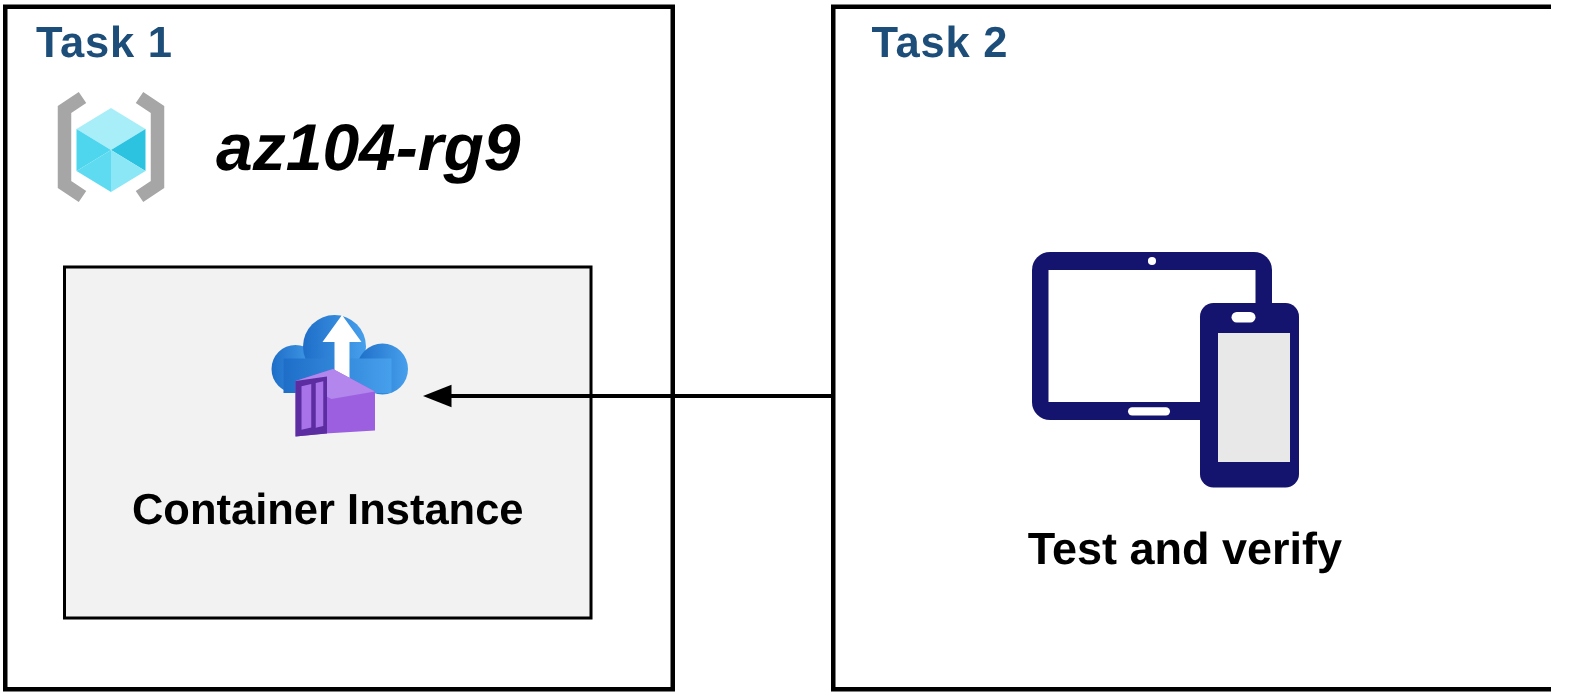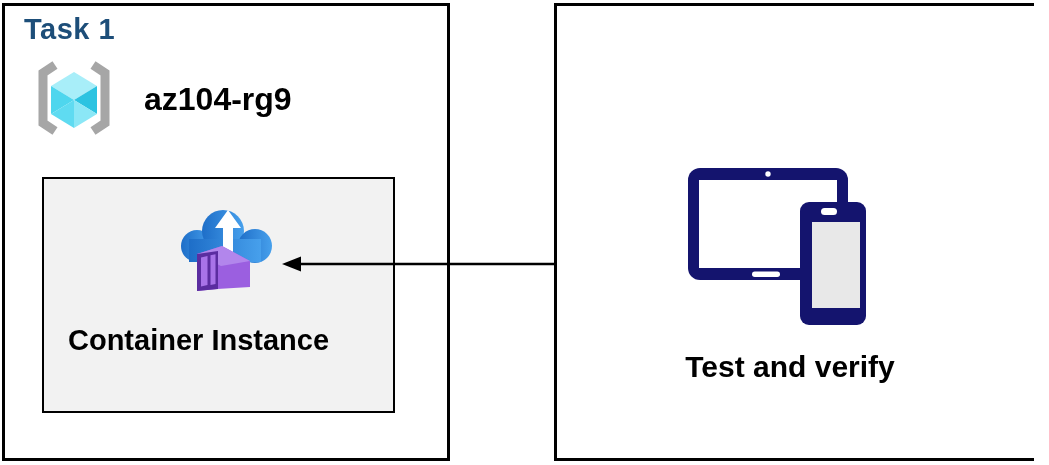--- a/index.html
+++ b/index.html
@@ -30,48 +30,48 @@
     color: var(--task-title, #1D4E79);
     letter-spacing: 0.5px;
     white-space: nowrap;
   }
   #task1-title { left: 24px; top: 13px; }
   #task2-title { left: 581px; top: 13px; }
   .rg-row { position: absolute; left: 30px; top: 60px; display: flex; align-items: center; }
   .rg-icon-svg { width: 88px; height: 78px; display: block; }
   .rg-name {
     margin-left: 26px;
-    font-size: 32px;
+    font-size: 44px;
     font-weight: 700;
     color: var(--label-black, #000);
     white-space: nowrap;
+    font-style: italic;
   }
   .inner-box {
     position: absolute;
     left: 42px; top: 177px;
     width: 353px; height: 236px;
     box-sizing: border-box;
     background: var(--inner-box-bg, #F2F2F2);
     border: 2.5px solid var(--border-black, #000);
   }
   .ci-icon-svg {
     position: absolute;
     left: 177px; top: 199px;
     width: 100px; height: 110px;
   }
   .ci-label {
     position: absolute;
     left: 42px; top: 324px;
     width: 353px;
-    text-align: left;
+    text-align: center;
     font-size: 29px;
     font-weight: 700;
     color: var(--label-black, #000);
     white-space: nowrap;
-    padding-left: 26px;
   }
   .devices-icon-svg {
     position: absolute;
     left: 688px; top: 165px;
     width: 182px; height: 165px;
   }
   .task2-caption {
     position: absolute;
     left: 600px; top: 350px;
     width: 380px;
@@ -157,20 +157,21 @@
   </svg>
 
   <div class="ci-label">Container Instance</div>
 
   <svg class="connector-svg" viewBox="0 0 395 24" aria-hidden="true">
     <line x1="392" y1="12" x2="14" y2="12" class="stroke-arrow" stroke-width="2.6"></line>
     <polygon class="fill-arrow" points="2,12 21,4.5 21,19.5"></polygon>
   </svg>
 
   <div class="task-box" id="task2-box"></div>
+  <div class="task-title" id="task2-title">Task 2</div>
 
   <svg class="devices-icon-svg" viewBox="0 0 182 165" aria-hidden="true">
     <g>
       <rect x="0" y="3" width="160" height="112" rx="12" class="fill-navy"></rect>
       <rect x="11" y="15" width="138" height="88" class="fill-white"></rect>
       <circle cx="80" cy="9" r="2.7" class="fill-white"></circle>
       <rect x="64" y="106.5" width="28" height="5.5" rx="2.75" class="fill-white"></rect>
     </g>
     <g>
       <rect x="112" y="37" width="66" height="123" rx="9" class="fill-navy"></rect>

